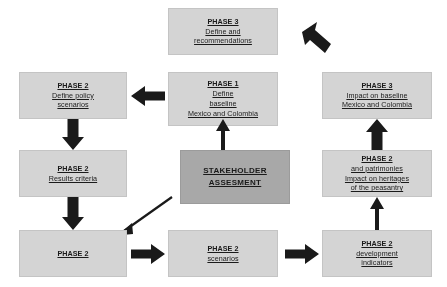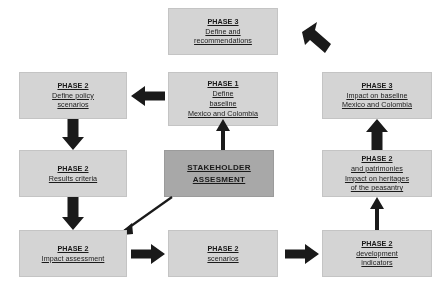--- a/index.html
+++ b/index.html
@@ -129,21 +129,21 @@
     </svg>
   </div>
 
   <div class="box" style="left:19px; top:150px; width:108px; height:47px;">
     <div class="inner">
       <span class="phase">PHASE 2</span>
       <span class="desc">Results criteria</span>
     </div>
   </div>
 
-  <div class="box dark" style="left:164px; top:150px; width:110px; height:47px;">
+  <div class="box dark" style="left:180px; top:150px; width:110px; height:54px;">
     <div class="inner">
       <span class="desc">STAKEHOLDER</span>
       <span class="desc">ASSESMENT</span>
     </div>
   </div>
 
   <div class="box" style="left:322px; top:150px; width:110px; height:47px;">
     <div class="inner">
       <span class="phase">PHASE 2</span>
       <span class="desc">and patrimonies</span>
@@ -167,21 +167,20 @@
 
   <div class="arrow" style="left:368px; top:197px; width:18px; height:33px;">
     <svg width="18" height="33" viewBox="0 0 18 33">
       <polygon fill="#1a1a1a" points="9,0 16,12 11,12 11,33 7,33 7,12 2,12"></polygon>
     </svg>
   </div>
 
   <div class="box" style="left:19px; top:230px; width:108px; height:47px;">
     <div class="inner">
       <span class="phase">PHASE 2</span>
-      <span class="desc">Impact assessment</span>
     </div>
   </div>
 
   <div class="arrow" style="left:131px; top:243px; width:34px; height:22px;">
     <svg width="34" height="22" viewBox="0 0 34 22">
       <polygon fill="#1a1a1a" points="34,11 20,1 20,6.5 0,6.5 0,15.5 20,15.5 20,21"></polygon>
     </svg>
   </div>
 
   <div class="box" style="left:168px; top:230px; width:110px; height:47px;">

